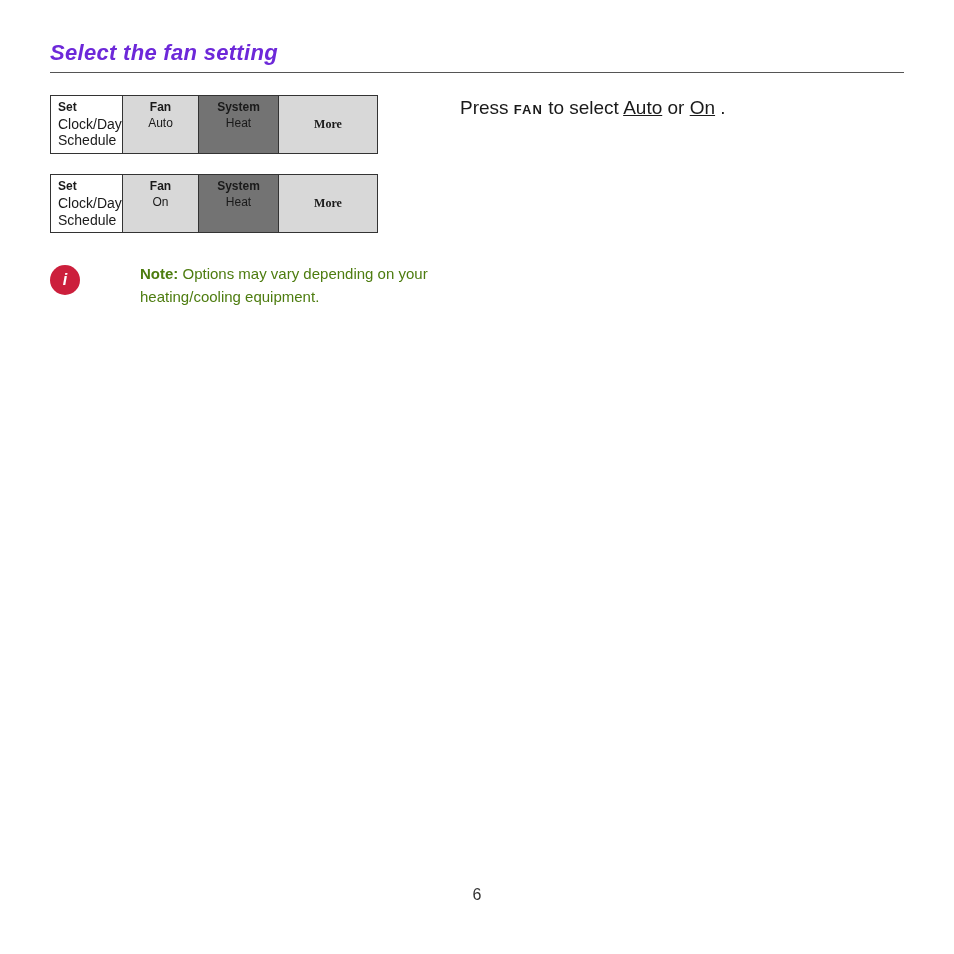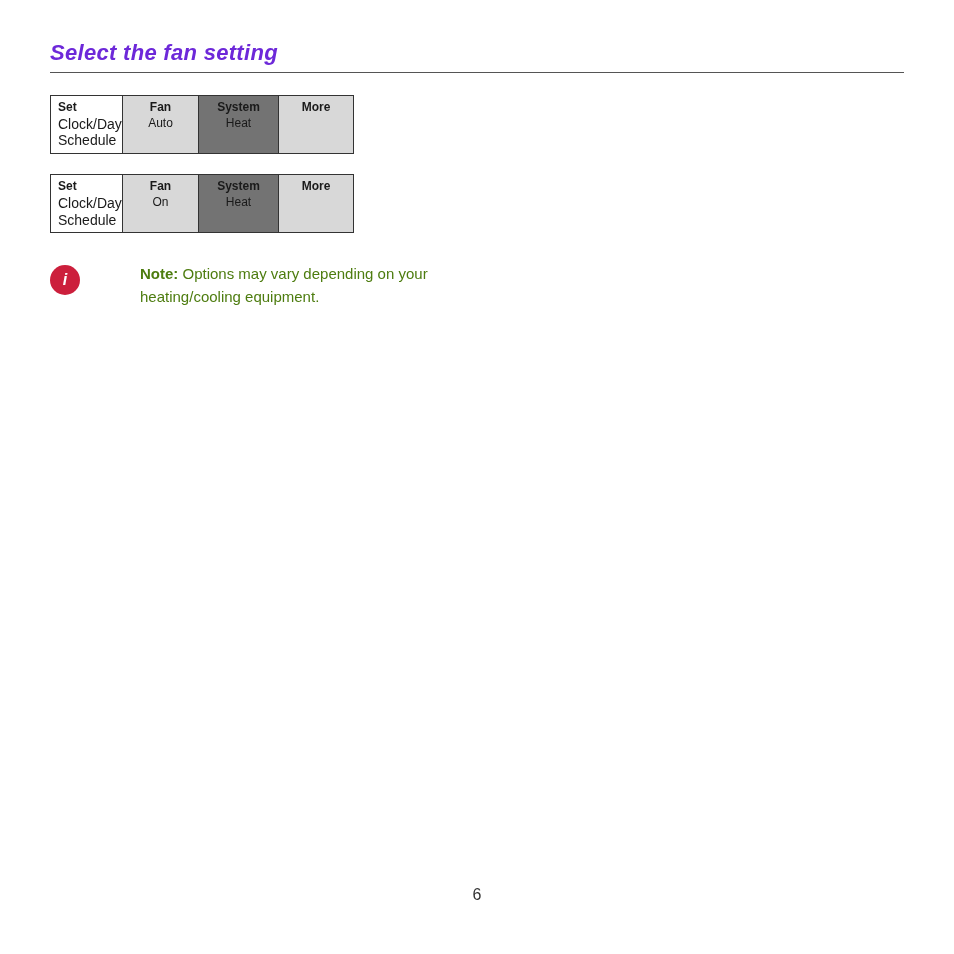--- a/index.html
+++ b/index.html
@@ -51,21 +51,21 @@
 
     .right-column {
       flex: 1;
     }
 
     
     .thermostat-widget {
       border: 1.5px solid #333;
       display: flex;
       flex-direction: row;
-      width: 304px;
+      width: 328px;
       margin-bottom: 20px;
       font-size: 13px;
     }
 
     .widget-cell {
       border-right: 1.5px solid #333;
       padding: 4px 7px;
       min-height: 52px;
       display: flex;
       flex-direction: column;
@@ -92,21 +92,22 @@
       background: #737373;
       text-align: center;
       align-items: center;
     }
 
     .widget-cell.more-cell {
       flex: 1;
       background: #d8d8d8;
       text-align: center;
       align-items: center;
-      justify-content: flex-start;
+      justify-content: center;
+      font-family: Liberation Serif, serif;
     }
 
     .cell-label {
       font-weight: bold;
       font-size: 12px;
       line-height: 1.3;
     }
 
     .cell-value {
       font-size: 12px;
@@ -244,20 +245,29 @@
         </div>
         <div class="note-text">
           <span class="note-bold">Note:</span><span> Options may vary depending on your heating/cooling equipment.</span>
         </div>
       </div>
 
     </div>
 
     <div class="right-column">
 
+      <p class="instruction-line">
+        <span>Press </span>
+        <span class="fan-word">FAN</span>
+        <span> to select </span>
+        <span class="underline">Auto</span>
+        <span> or </span>
+        <span class="underline">On</span>
+        <span>.</span>
+      </p>
 
 
 
     </div>
   </div>
 
   <div class="page-number">6</div>
 
 </div>
 

